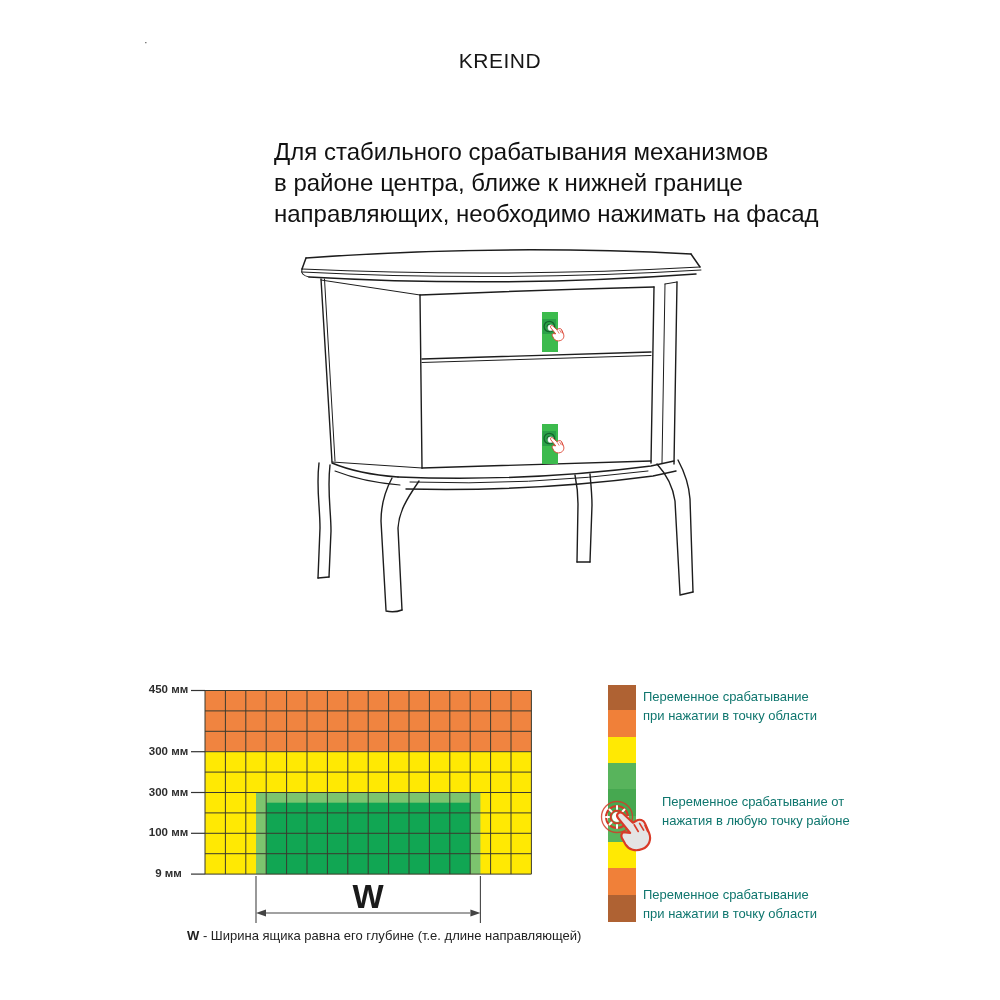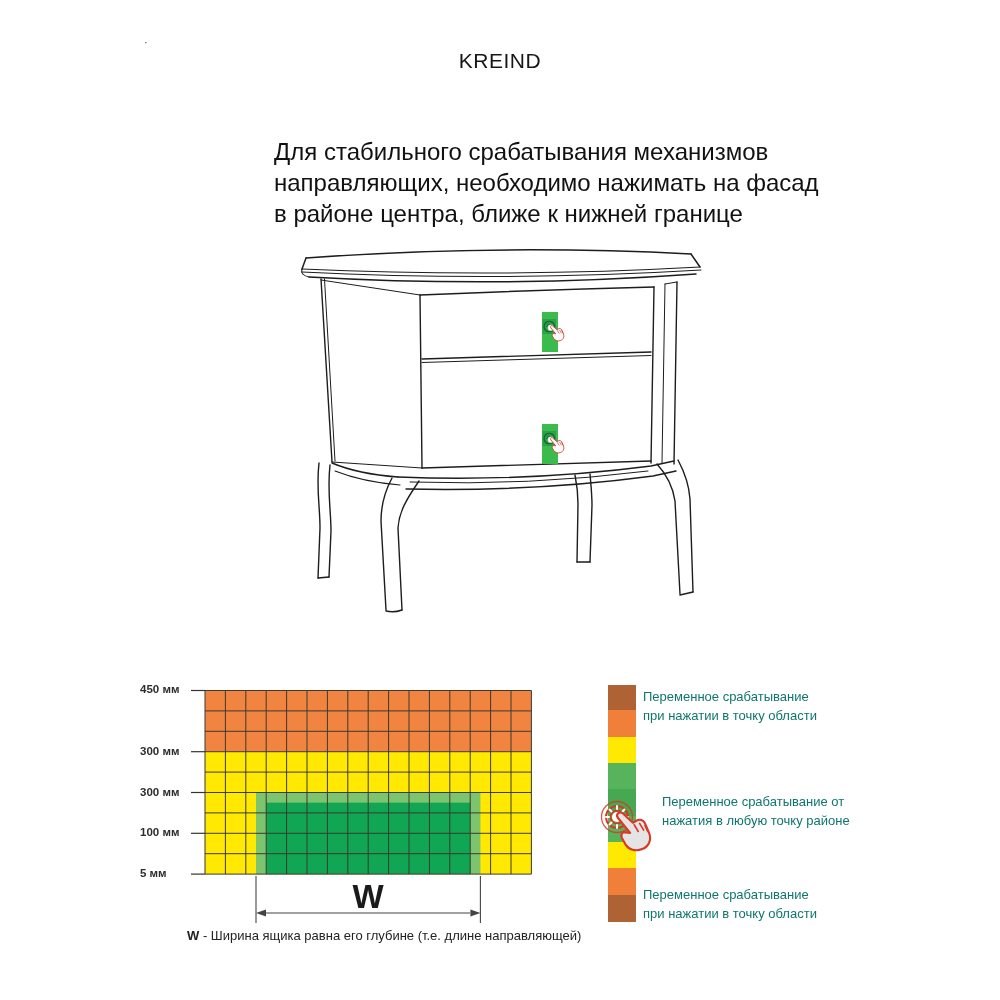--- a/index.html
+++ b/index.html
@@ -5,21 +5,21 @@
   html,body{margin:0;padding:0;background:#fff;}
   .sheet{
     position:relative;width:1000px;height:1000px;background:#ffffff;overflow:hidden;
     font-family:"Liberation Sans", sans-serif;color:#1c1c1c;
   }
   .abs{position:absolute;}
   .corner-mark{left:144px;top:36px;font-size:11px;color:#444;}
   .title{left:0;top:49px;width:1000px;text-align:center;font-size:21px;letter-spacing:.5px;color:#161616;}
   .subtitle{left:0;top:85px;width:1000px;text-align:center;font-size:21px;color:#161616;}
   .descr{left:262px;top:136px;font-size:24px;line-height:31px;color:#111;margin-left:12px;}
-  .axis-label{width:57px;left:140px;text-align:left;font-size:11.5px;font-weight:700;color:#2d2d2d;}
+  .axis-label{width:57px;left:140px;text-align:center;font-size:11.5px;font-weight:700;color:#2d2d2d;}
   .al-0{top:683px;} .al-1{top:745px;} .al-2{top:786px;} .al-3{top:826px;} .al-4{top:867px;}
   .w-letter{left:338px;top:878px;width:60px;text-align:center;font-size:33px;font-weight:700;color:#1a1a1a;}
   .caption{left:187px;top:928px;font-size:13px;color:#222;}
   .caption b{font-weight:700;}
   .legend-bar{left:608px;top:685px;width:28px;}
   .legend-bar .seg{width:28px;}
   .legend-item{font-size:13px;line-height:19px;color:#0f766e;}
   .li-0{left:643px;top:687px;}
   .li-1{left:662px;top:792px;}
   .li-2{left:643px;top:885px;}
@@ -28,22 +28,22 @@
 </head>
 <body>
 
 <div class="sheet">
 
   <div class="abs corner-mark">·</div>
   <div class="abs title">KREIND</div>
 
   <div class="abs descr">
     <div>Для стабильного срабатывания механизмов</div>
+    <div>в районе центра, ближе к нижней границе</div>
     <div>направляющих, необходимо нажимать на фасад</div>
-    <div>в районе центра, ближе к нижней границе</div>
   </div>
 
   <svg class="abs" style="left:288px;top:244px;" width="420" height="380" viewBox="0 0 420 380">
     <defs>
       <g id="handg">
         <path fill="currentColor" stroke="#D93A28" stroke-width="1.6" stroke-linejoin="round" d="M9,11 L0,0 C-2,-2.5 1,-5.5 3.5,-3.5 L11,3.5 L13.5,2 C16,0.5 19,1.5 20,4 L23,11 C25,16 23,21 18,23 C13,25 8,23.5 5.5,19.5 L3,15 C2,13 2.5,11.5 4,10.5 Z"></path>
         <path fill="none" stroke="#D93A28" stroke-width="1.2" stroke-linecap="round" d="M12,5 L15,10 M16,4 L19,9 M20,5.5 L22,10"></path>
       </g>
       <g id="press-zone">
         <rect x="0" y="0" width="16" height="40"></rect>
@@ -161,21 +161,21 @@
       <path d="M116,233 L320,233"></path>
       <polygon points="106,233 116,229.5 116,236.5" fill="#444" stroke="none"></polygon>
       <polygon points="330.4,233 320.4,229.5 320.4,236.5" fill="#444" stroke="none"></polygon>
     </g>
   </svg>
 
   <div class="abs axis-label al-0">450 мм</div>
   <div class="abs axis-label al-1">300 мм</div>
   <div class="abs axis-label al-2">300 мм</div>
   <div class="abs axis-label al-3">100 мм</div>
-  <div class="abs axis-label al-4">5 мм</div>
+  <div class="abs axis-label al-4">9 мм</div>
 
   <div class="abs w-letter">W</div>
 
   <div class="abs caption"><b>W</b><span> - Ширина ящика равна его глубине (т.е. длине направляющей)</span></div>
 
   <div class="abs legend-bar" id="legend-bar">
       <div class="seg" style="height: 25px; background: rgb(175, 98, 51);"></div>
       <div class="seg" style="height: 27px; background: rgb(240, 128, 57);"></div>
       <div class="seg" style="height: 26px; background: rgb(255, 233, 3);"></div>
       <div class="seg" style="height: 26px; background: rgb(88, 180, 92);"></div>

